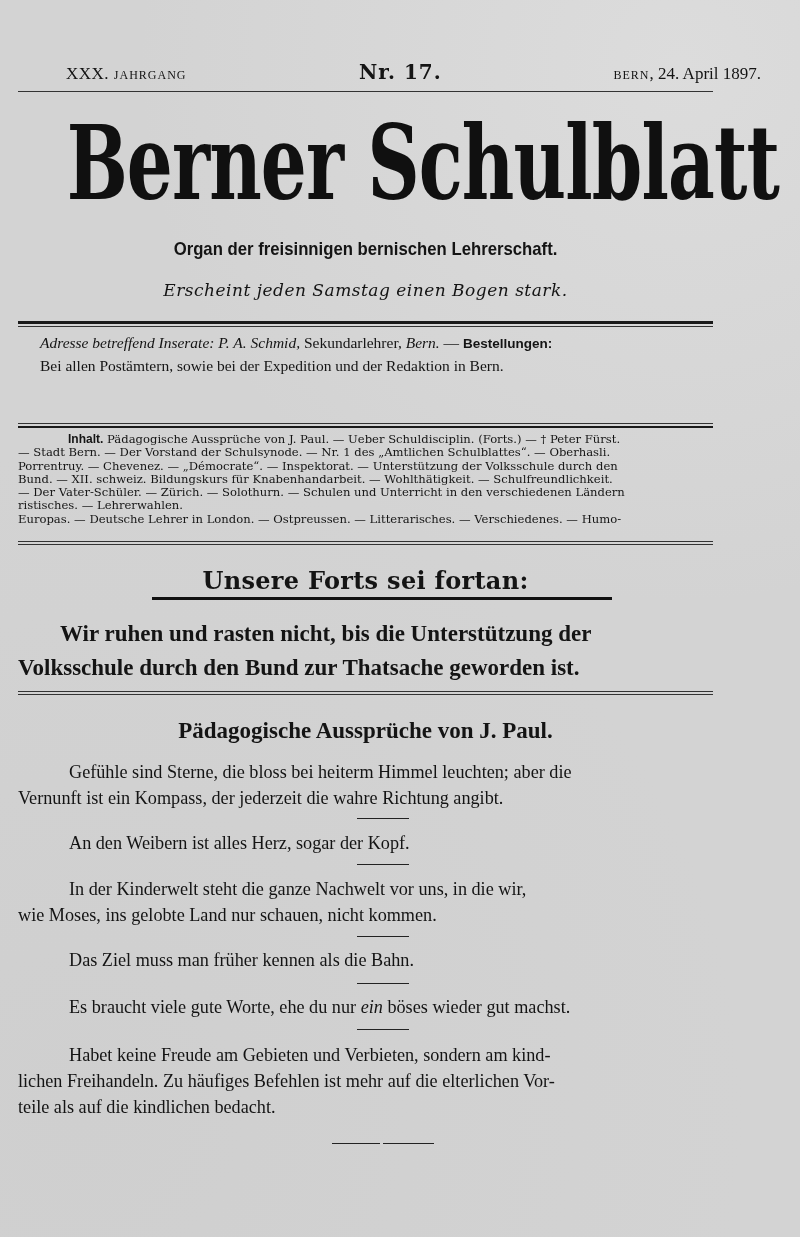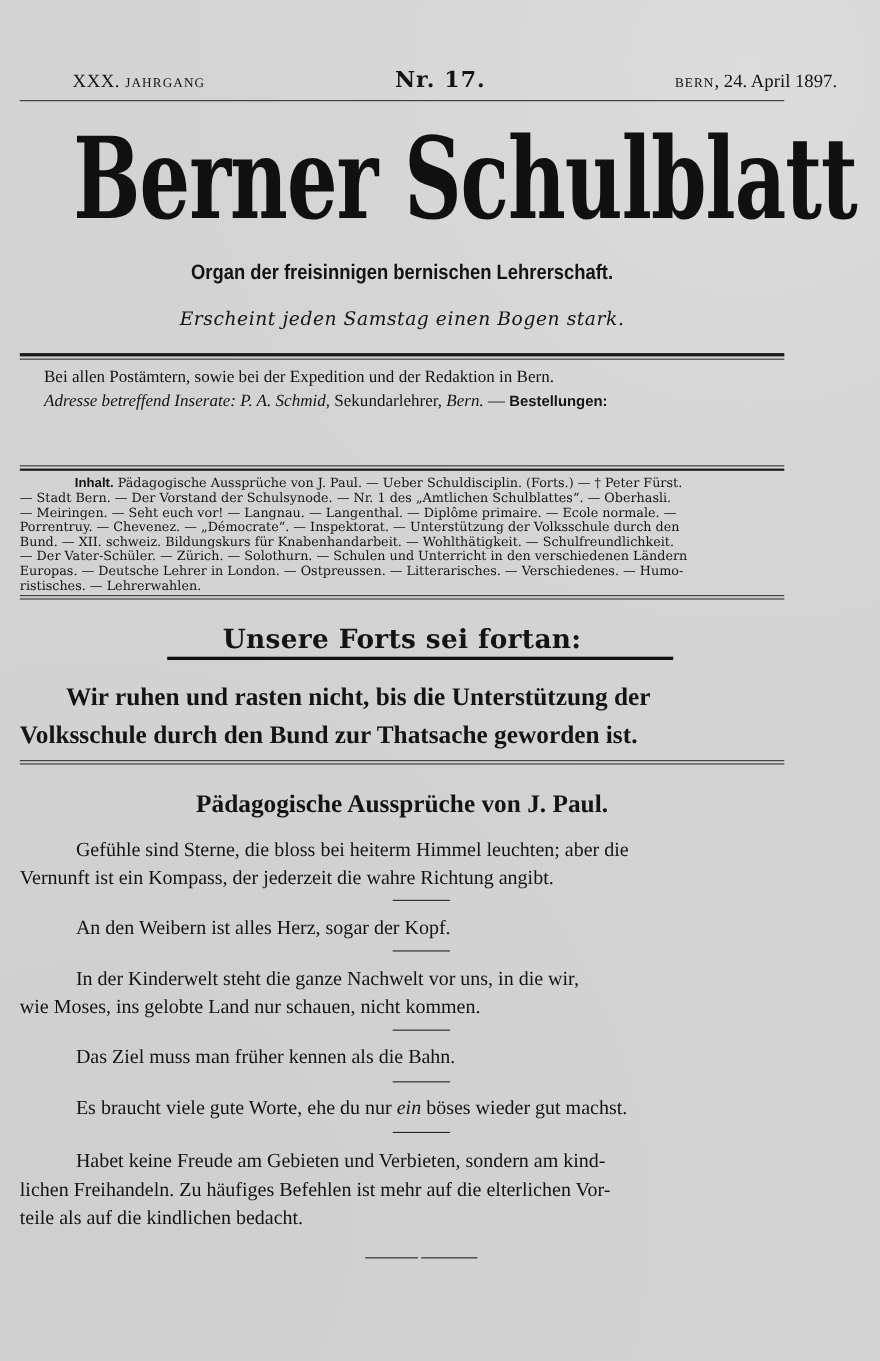--- a/index.html
+++ b/index.html
@@ -117,40 +117,39 @@
   <div class="masthead">Berner Schulblatt</div>
   <div class="subtitle">Organ der freisinnigen bernischen Lehrerschaft.</div>
   <div class="frequency">Erscheint jeden Samstag einen Bogen stark.</div>
 
   <div class="double-rule" style="top:321px;">
       <div class="a"></div>
       <div class="b"></div>
     </div>
 
   <div class="subs">
-    <div class="ind">Bei allen Postämtern, sowie bei der Expedition und der Redaktion in Bern.</div>
     <div class="ind">
       <i>Adresse betreffend Inserate:</i><i> P. A. Schmid,</i><span> Sekundarlehrer,</span><i> Bern.</i><span> — </span><b>Bestellungen:</b>
     </div>
+    <div class="ind">Bei allen Postämtern, sowie bei der Expedition und der Redaktion in Bern.</div>
   </div>
 
   <div class="double-rule" style="top:423px;">
       <div class="b" style="margin-top:0"></div>
       <div class="a" style="border-top-width:2px;margin-top:2px"></div>
     </div>
 
   <div class="contents">
     <div class="ln first"><span class="lbl">Inhalt.</span><span> Pädagogische Aussprüche von J. Paul. — Ueber Schuldisciplin. (Forts.) — † Peter Fürst.</span></div>
     <div class="ln">— Stadt Bern. — Der Vorstand der Schulsynode. — Nr. 1 des „Amtlichen Schulblattes“. — Oberhasli.</div>
-    <div class="ln">— Meiringen. — Seht euch vor! — Langnau. — Langenthal. — Diplôme primaire. — Ecole normale. —</div>
     <div class="ln">Porrentruy. — Chevenez. — „Démocrate“. — Inspektorat. — Unterstützung der Volksschule durch den</div>
     <div class="ln">Bund. — XII. schweiz. Bildungskurs für Knabenhandarbeit. — Wohlthätigkeit. — Schulfreundlichkeit.</div>
     <div class="ln">— Der Vater-Schüler. — Zürich. — Solothurn. — Schulen und Unterricht in den verschiedenen Ländern</div>
+    <div class="ln">ristisches. — Lehrerwahlen.</div>
     <div class="ln">Europas. — Deutsche Lehrer in London. — Ostpreussen. — Litterarisches. — Verschiedenes. — Humo-</div>
-    <div class="ln">ristisches. — Lehrerwahlen.</div>
   </div>
 
   <div class="double-rule" style="top:541px;">
       <div class="b" style="margin-top:0"></div>
       <div class="b"></div>
     </div>
 
   <div class="slogan-title">Unsere Forts sei fortan:</div>
   <div class="slogan-rule"></div>
   <div class="slogan-text">

